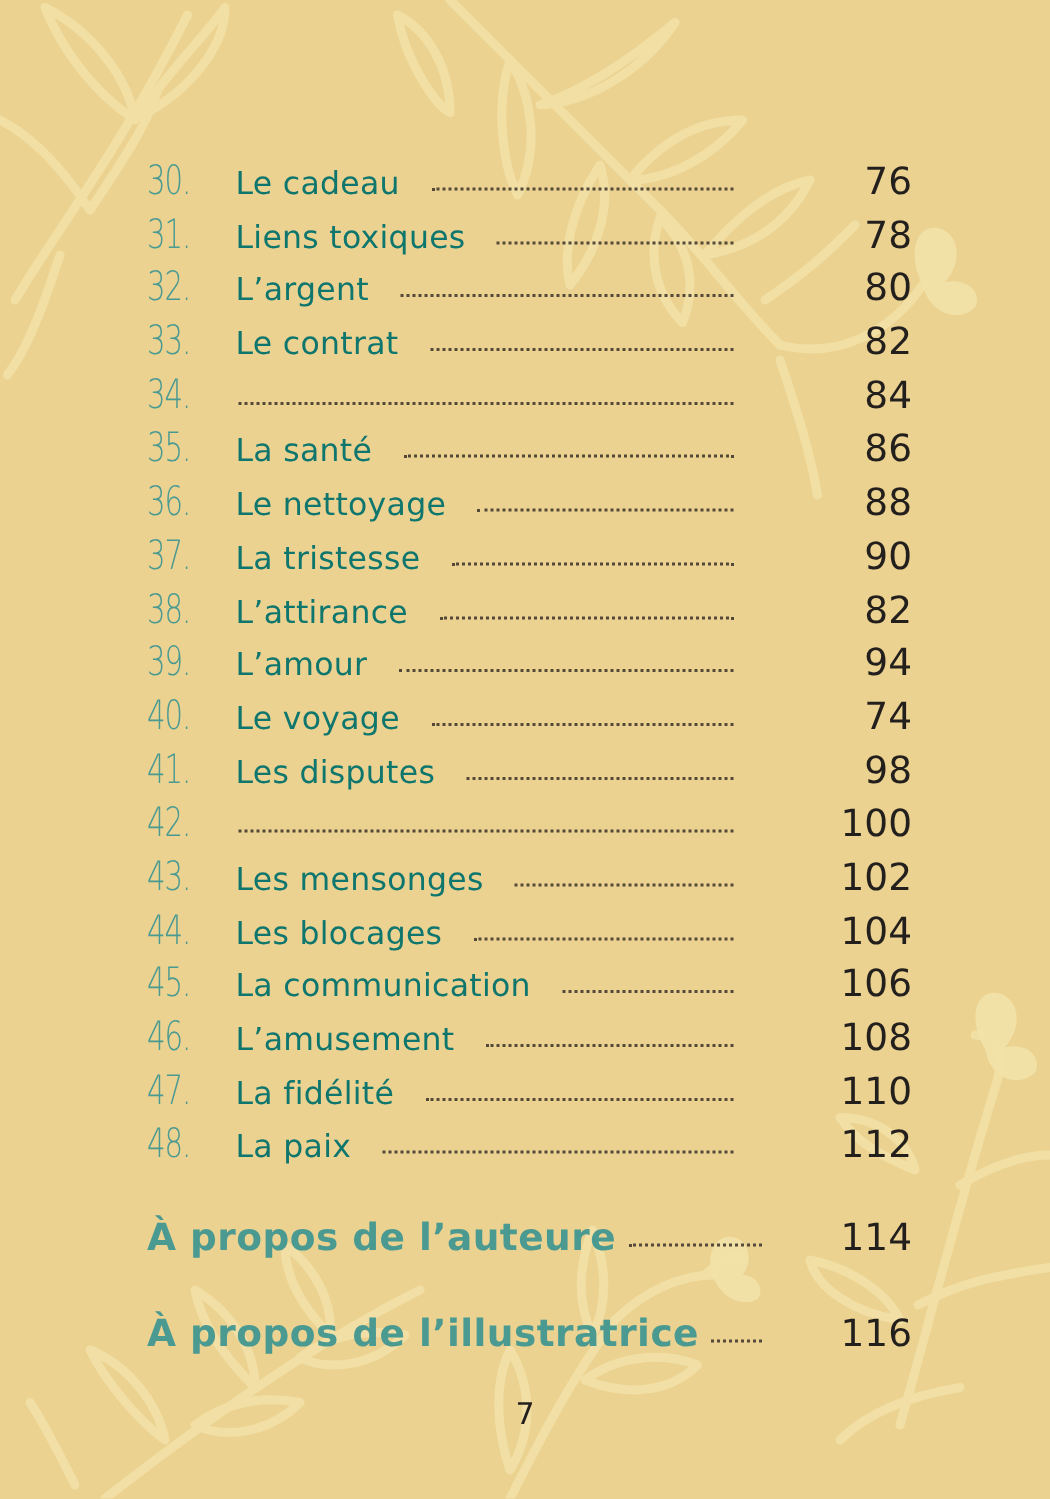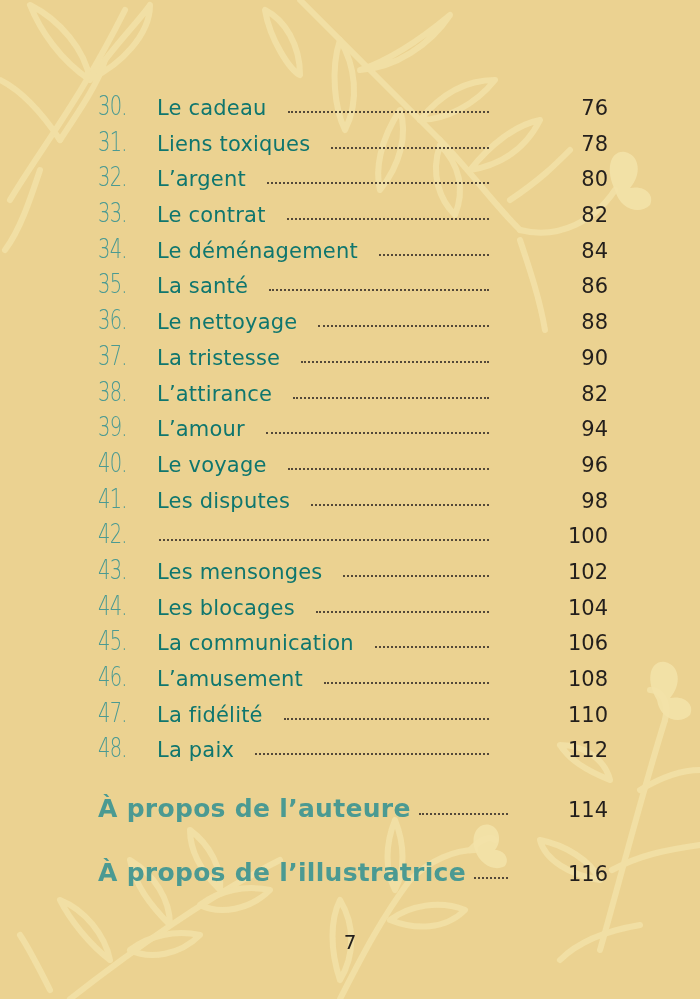--- a/index.html
+++ b/index.html
@@ -64,25 +64,26 @@
       position: relative;
       top: -2px;
     }
     .leader-wrap {
       flex: 1;
       display: flex;
       margin-right: 36px;
     }
     .toc-page {
       font-family: "DejaVu Sans", sans-serif;
-      font-size: 21px;
+      font-size: 25px;
       color: #231f1c;
       width: 60px;
       text-align: right;
       line-height: 1;
+      margin-top: 16px;
     }
     .appendix {
       position: absolute;
       left: 98px;
       width: 510px;
       z-index: 1;
     }
     .appendix-row {
       display: flex;
       align-items: baseline;
@@ -195,21 +196,20 @@
   <div class="toc-row">
     <span class="toc-num">33.</span>
     <span class="toc-title">Le contrat</span>
     <span class="leader-wrap">
         <span class="toc-leader"></span>
       </span>
     <span class="toc-page">82</span>
   </div>
   <div class="toc-row">
     <span class="toc-num">34.</span>
-    <span class="toc-title">Le déménagement</span>
     <span class="leader-wrap">
         <span class="toc-leader"></span>
       </span>
     <span class="toc-page">84</span>
   </div>
   <div class="toc-row">
     <span class="toc-num">35.</span>
     <span class="toc-title">La santé</span>
     <span class="leader-wrap">
         <span class="toc-leader"></span>
@@ -247,21 +247,21 @@
         <span class="toc-leader"></span>
       </span>
     <span class="toc-page">94</span>
   </div>
   <div class="toc-row">
     <span class="toc-num">40.</span>
     <span class="toc-title">Le voyage</span>
     <span class="leader-wrap">
         <span class="toc-leader"></span>
       </span>
-    <span class="toc-page">96</span>
+    <span class="toc-page">74</span>
   </div>
   <div class="toc-row">
     <span class="toc-num">41.</span>
     <span class="toc-title">Les disputes</span>
     <span class="leader-wrap">
         <span class="toc-leader"></span>
       </span>
     <span class="toc-page">98</span>
   </div>
   <div class="toc-row">

